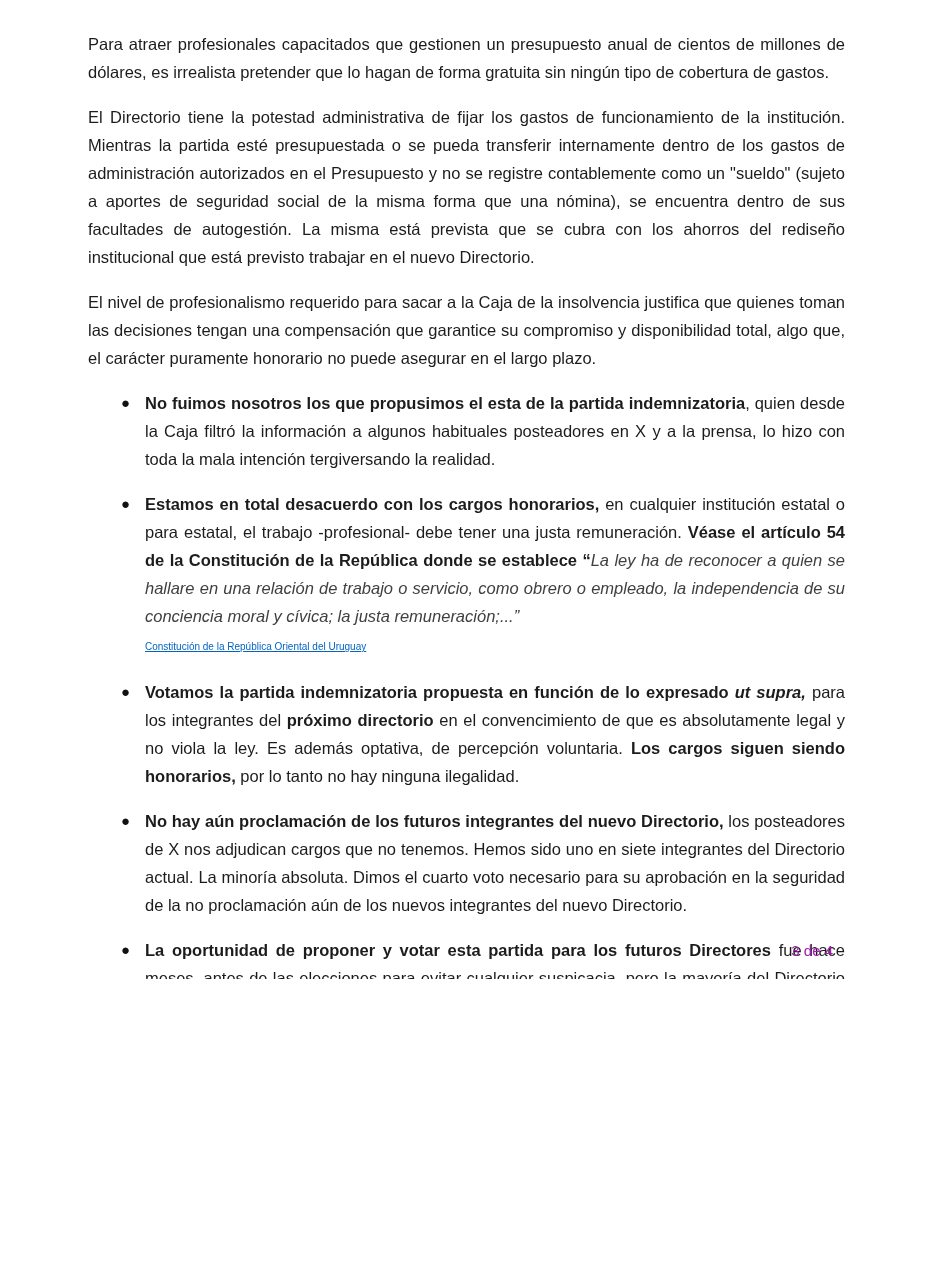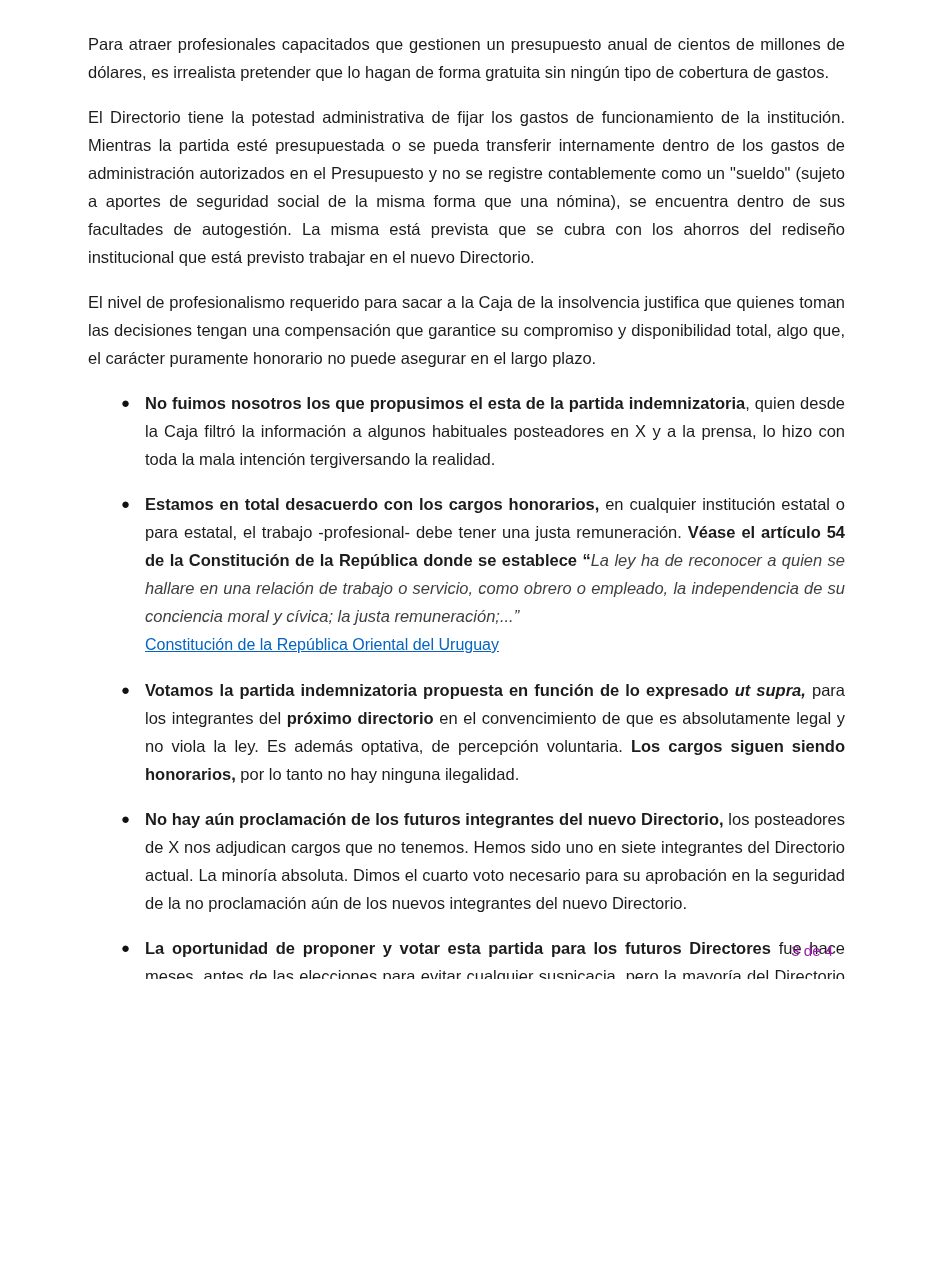--- a/index.html
+++ b/index.html
@@ -38,21 +38,21 @@
   }
   .bullet .text {
     flex: 1;
     text-align: justify;
   }
   .b { font-weight: bold; }
   .i { font-style: italic; margin-top: 21px; }
   .q { font-style: italic; color: #404040; }
   a.doc-link {
     text-decoration: underline;
-    font-size: 16px;
+    font-size: 10px;
   }
   .footer {
     position: absolute;
     right: 100px;
     bottom: 20px;
     font-size: 15px;
     color: #a21caf;
   }
 </style>
 </head>

